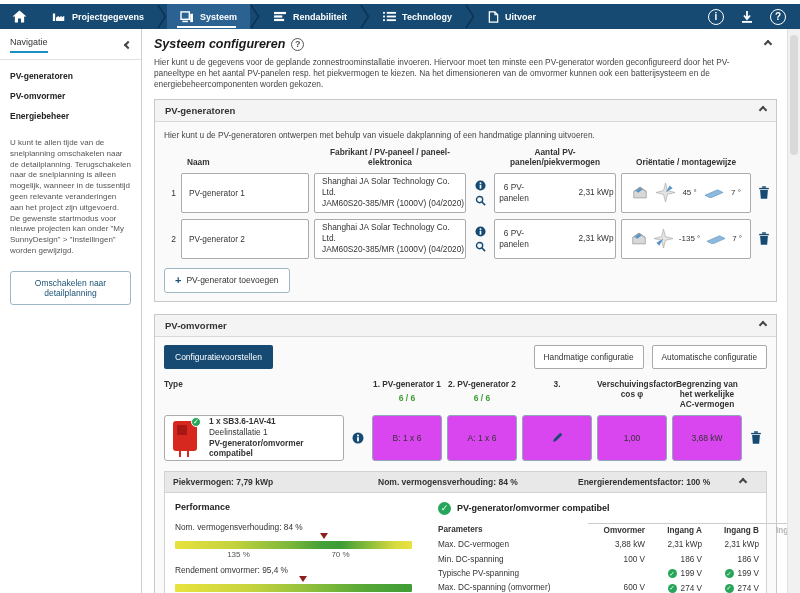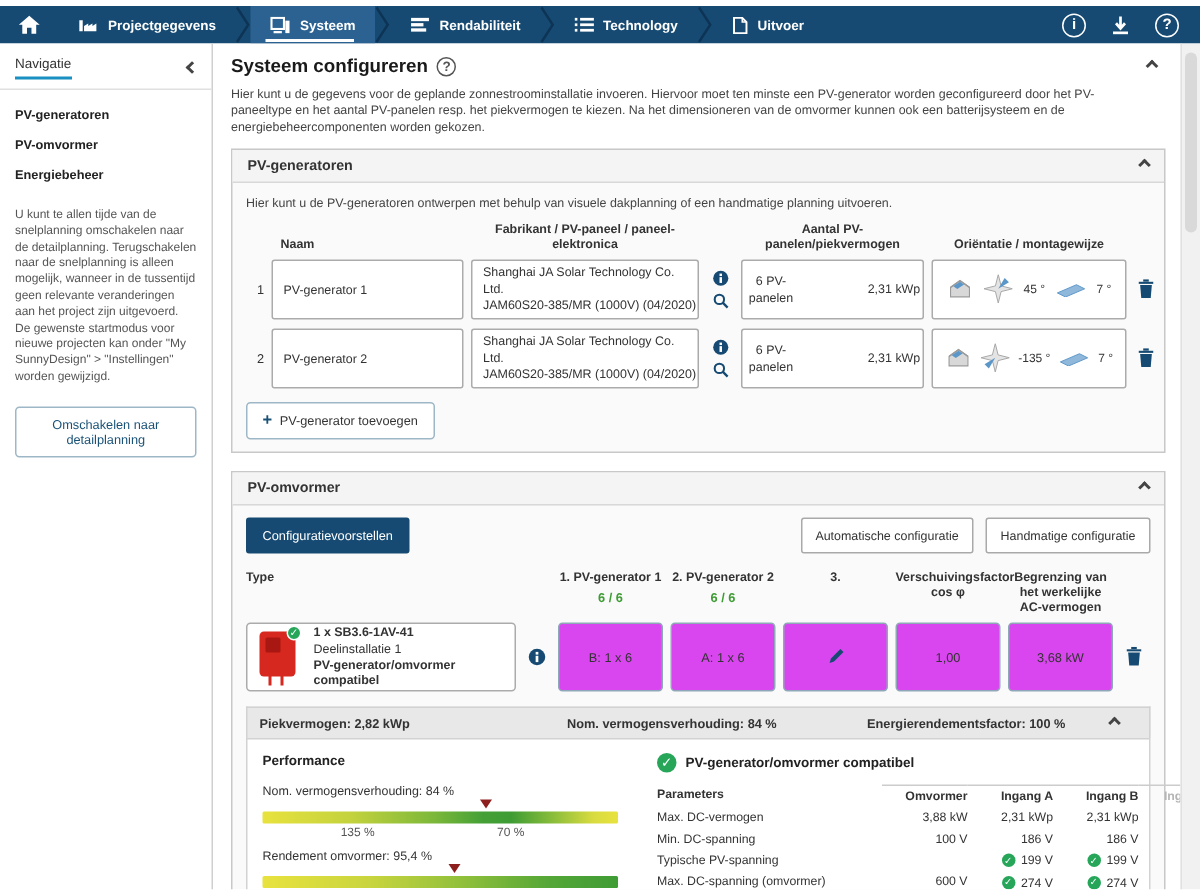--- a/index.html
+++ b/index.html
@@ -27,21 +27,21 @@
   .chev { display:inline-block; width:6px; height:6px; border:solid #444; border-width:2px 2px 0 0; }
   .chev.up { transform:rotate(-45deg); }
   .chev.left { transform:rotate(-135deg); }
   .navitems { padding:6px 0; }
   .navitem { padding:5px 10px; font-weight:bold; font-size:8.5px; color:#222; cursor:pointer; }
   .side-note { padding:6px 10px; font-size:8px; color:#555; line-height:1.35; }
   .side-btn { display:block; margin:8px 10px; padding:6px 7px; background:#fff; border:1px solid #9db7c6; border-radius:3px; color:#1a5276; font-size:8.5px; font-family:inherit; cursor:pointer; text-align:center; }
 
   .content { flex:1; padding:6px 10px 0 12px; background:#fff; overflow:hidden; position:relative; }
   .page-head { display:flex; align-items:center; gap:6px; }
-  .page-title { font-size:12.5px; font-weight:bold; color:#1a1a1a; }
+  .page-title { font-size:12.5px; font-weight:bold; color:#1a1a1a;font-style:italic; }
   .help-circ { width:13px; height:13px; border:1.3px solid #555; border-radius:50%; font-size:9px; font-weight:bold; color:#555; display:flex; align-items:center; justify-content:center; cursor:pointer; }
   .page-collapse { margin-left:auto; padding:4px 6px; cursor:pointer; }
   .intro { font-size:8.3px; color:#444; line-height:1.35; margin:4px 0 8px 0; max-width:615px; }
 
   
   .card { border:1px solid #c8c8c8; background:#fafafa; margin-bottom:12px; }
   .card-head { display:flex; justify-content:space-between; align-items:center; padding:5px 10px; background:#f4f4f4; border-bottom:1px solid #d8d8d8; }
   .card-title { font-weight:bold; font-size:9.5px; color:#333; }
   .card-body { padding:8px 9px; }
   .desc { font-size:8.3px; color:#444; margin-bottom:7px; }
@@ -379,22 +379,22 @@
 
       <section class="card">
         <div class="card-head">
           <span class="card-title">PV-omvormer</span>
           <span class="chev up"></span>
         </div>
         <div class="card-body">
           <div class="btnrow">
             <button class="btn-primary">Configuratievoorstellen</button>
             <div class="right">
+              <button class="btn-outline">Handmatige configuratie</button>
               <button class="btn-outline">Automatische configuratie</button>
-              <button class="btn-outline">Handmatige configuratie</button>
             </div>
           </div>
 
           <div class="inv-grid hdr">
             <span class="ih type">Type</span>
             <span class="ih">
               <span>1. PV-generator 1</span>
               <span class="sub">6 / 6</span>
             </span>
             <span class="ih">
@@ -444,21 +444,21 @@
             <span class="trash">
               <svg width="12" height="13" viewBox="0 0 12 14">
                   <rect x="4" y="0.3" width="4" height="1.6" fill="#164a72"></rect>
                   <rect x="0.8" y="2" width="10.4" height="1.5" fill="#164a72"></rect>
                   <path d="M1.8 4.3 h8.4 l-0.8 9.4 h-6.8 z" fill="#164a72"></path>
                 </svg>
             </span>
           </div>
 
           <div class="summary">
-            <span>Piekvermogen: 2,82 kWp</span>
+            <span>Piekvermogen: 7,79 kWp</span>
             <span>Nom. vermogensverhouding: 84 %</span>
             <span>Energierendementsfactor: 100 %</span>
             <span class="chev up"></span>
           </div>
 
           <div class="perf">
 
             <div>
               <div class="perf-title">Performance</div>
 

